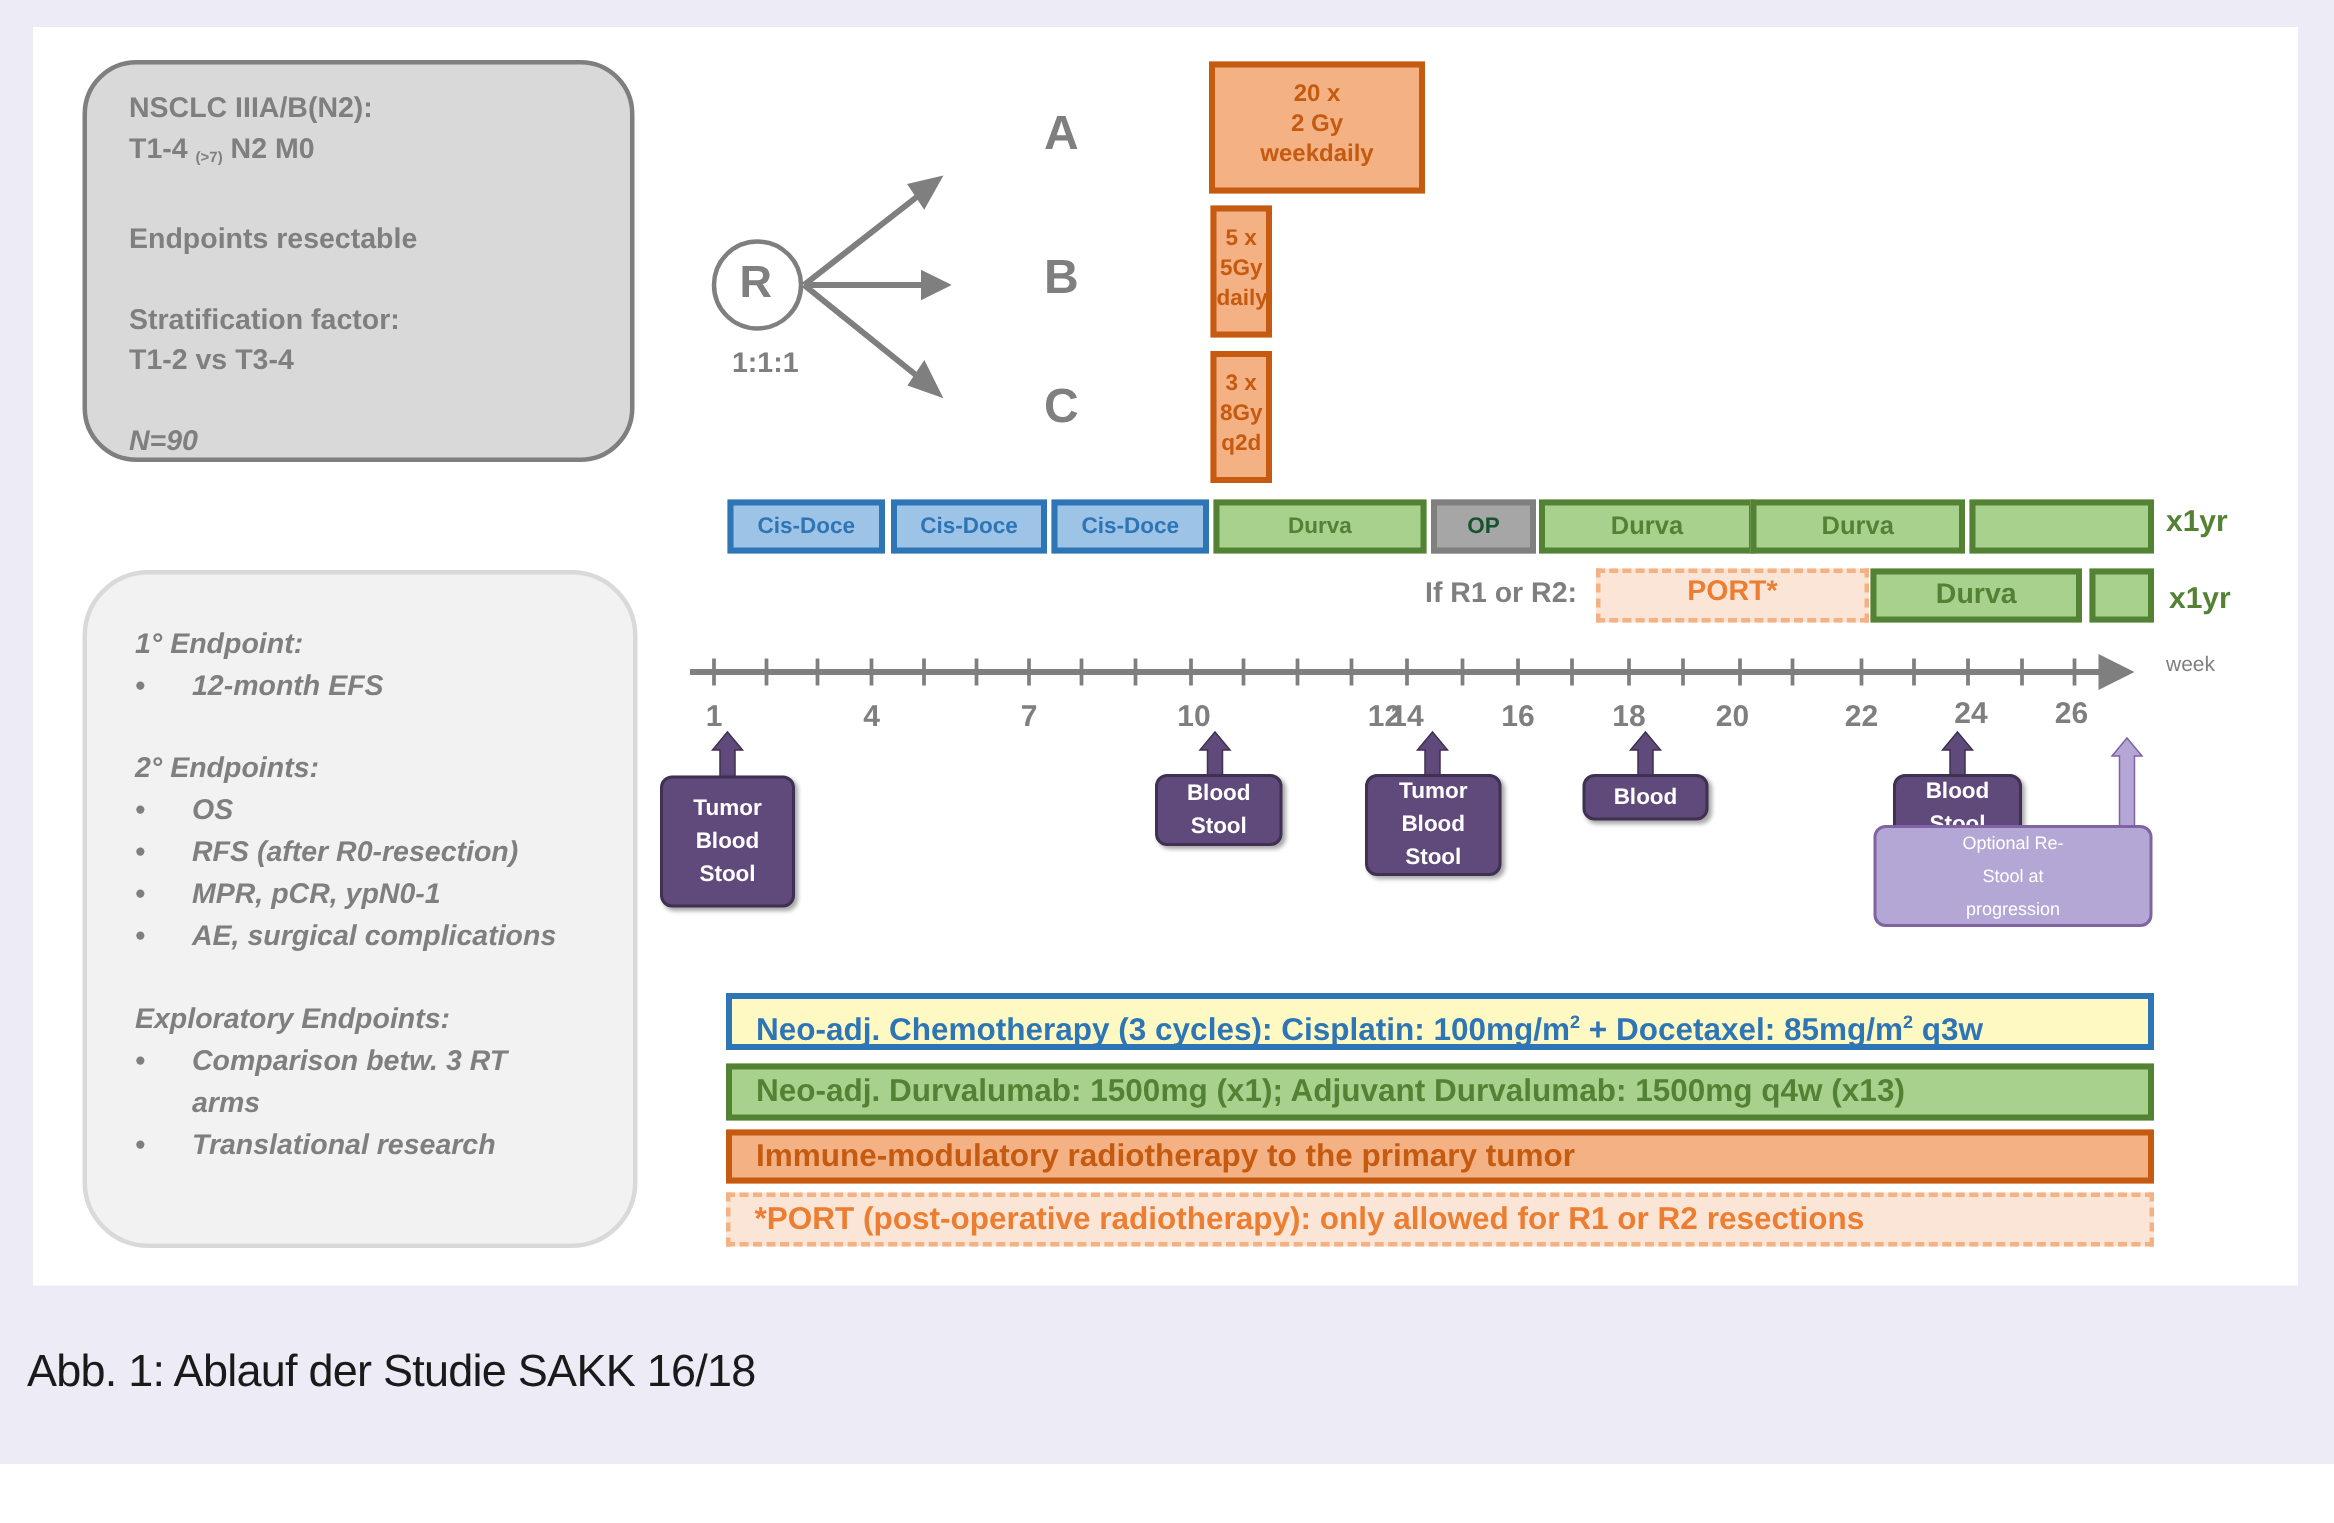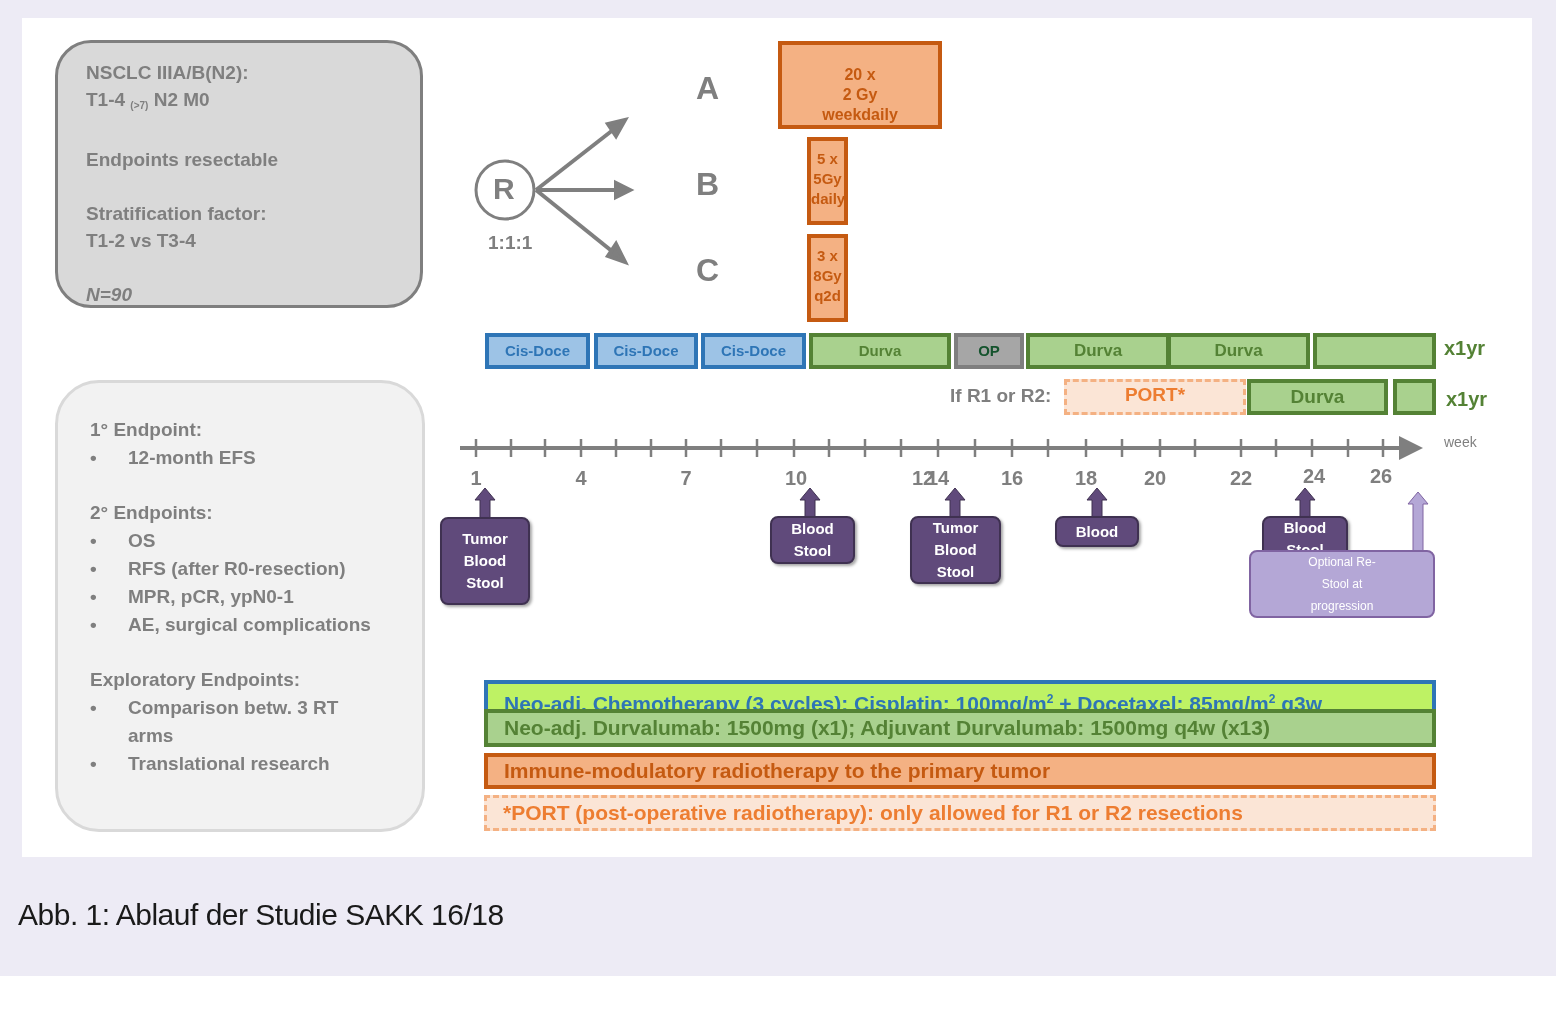--- a/index.html
+++ b/index.html
@@ -9,21 +9,21 @@
   .panel { position:absolute; left:22px; top:18px; width:1510px; height:839px; background:#ffffff; }
   .abs { position:absolute; }
   .txt-gray { color:#7f7f7f; font-weight:bold; }
 
   .info-box { position:absolute; left:55px; top:40px; width:368px; height:268px; background:#d9d9d9;
               border:3px solid #7f7f7f; border-radius:36px; box-sizing:border-box; padding:16px 0 0 28px;
               font-size:19px; color:#7f7f7f; font-weight:bold; line-height:27px; }
   .info-box .sub { font-size:10px; vertical-align:-3px; }
   .endpoints-box { position:absolute; left:55px; top:380px; width:370px; height:452px; background:#f2f2f2;
               border:3px solid #d9d9d9; border-radius:44px; box-sizing:border-box; padding:33px 0 0 32px;
-              font-size:19px; color:#7f7f7f; font-weight:bold; line-height:28px; }
+              font-size:19px; color:#7f7f7f; font-weight:bold; line-height:28px;font-style:italic; }
   .endpoints-box .bl { padding-left:38px; position:relative; }
   .endpoints-box .bl:before { content:"•"; position:absolute; left:0; }
   .gap { height:27px; }
 
   .arm-letter { position:absolute; font-size:32px; color:#7f7f7f; font-weight:bold; }
   .rt-box { position:absolute; background:#f4b183; border:4px solid #c55a11; box-sizing:border-box;
             color:#c55a11; font-weight:bold; font-size:16px; line-height:20px; text-align:center; overflow:hidden; }
   .rt-narrow { font-size:15px; line-height:20px; text-align:center; white-space:nowrap; }
 
   .seg { position:absolute; box-sizing:border-box; top:333px; height:36px; font-size:15px; font-weight:bold;
@@ -39,21 +39,21 @@
 
   .tick-label { position:absolute; font-size:20px; color:#7f7f7f; font-weight:bold; transform:translateX(-50%); }
   .sample { position:absolute; background:#604a7b; color:#ffffff; border:2px solid #3f3151; border-radius:8px;
             box-sizing:border-box; font-size:15px; font-weight:bold; text-align:center; line-height:22px;
             display:flex; flex-direction:column; justify-content:center; box-shadow:2px 2px 3px rgba(0,0,0,0.35); }
   .sample.opt { background:#b4a7d6; border-color:#8064a2; color:#ffffff; box-shadow:none; font-weight:normal; }
 
   .legend-bar { position:absolute; left:484px; width:952px; box-sizing:border-box; font-size:21px; font-weight:bold;
                 padding-left:16px; white-space:nowrap; }
   .legend-bar sup { font-size:12px; }
-  .lb-blue { top:680px; height:38px; background:#bef264; border:4px solid #2e75b6; color:#2e75b6; line-height:30px; }
+  .lb-blue { top:662px; height:38px; background:#fef9c3; border:4px solid #2e75b6; color:#2e75b6; line-height:30px; }
   .lb-green { top:709px; height:38px; background:#a9d18e; border:4px solid #548235; color:#548235; line-height:30px; }
   .lb-orange { top:753px; height:36px; background:#f4b183; border:4px solid #c55a11; color:#c55a11; line-height:28px; }
   .lb-port { top:795px; height:36px; background:#fbe5d6; border:3px dashed #f4b183; color:#ed7d31; line-height:30px; }
 
   .caption { position:absolute; left:18px; top:898px; font-size:30px; color:#1a1a1a; letter-spacing:-0.5px; }
 </style>
 </head>
 <body>
 
 <div class="page-bg"></div>
@@ -82,21 +82,21 @@
     <polygon points="165,152 156,134 148,146"></polygon>
   </g>
 </svg>
 <div class="abs txt-gray" style="left:493px;top:172px;font-size:30px;">R</div>
 <div class="abs txt-gray" style="left:488px;top:232px;font-size:19px;">1:1:1</div>
 
 <div class="arm-letter" style="left:696px;top:70px;">A</div>
 <div class="arm-letter" style="left:696px;top:166px;">B</div>
 <div class="arm-letter" style="left:696px;top:252px;">C</div>
 
-<div class="rt-box" style="left:778px;top:41px;width:164px;height:88px;padding-top:20px;">
+<div class="rt-box" style="left:806px;top:41px;width:144px;height:88px;padding-top:8px;">
   <div>20 x</div>
   <div>2 Gy</div>
   <div>weekdaily</div>
 </div>
 <div class="rt-box rt-narrow" style="left:807px;top:137px;width:41px;height:88px;padding-top:8px;">
   <div>5 x</div>
   <div>5Gy</div>
   <div>daily</div>
 </div>
 <div class="rt-box rt-narrow" style="left:807px;top:234px;width:41px;height:88px;padding-top:8px;">

